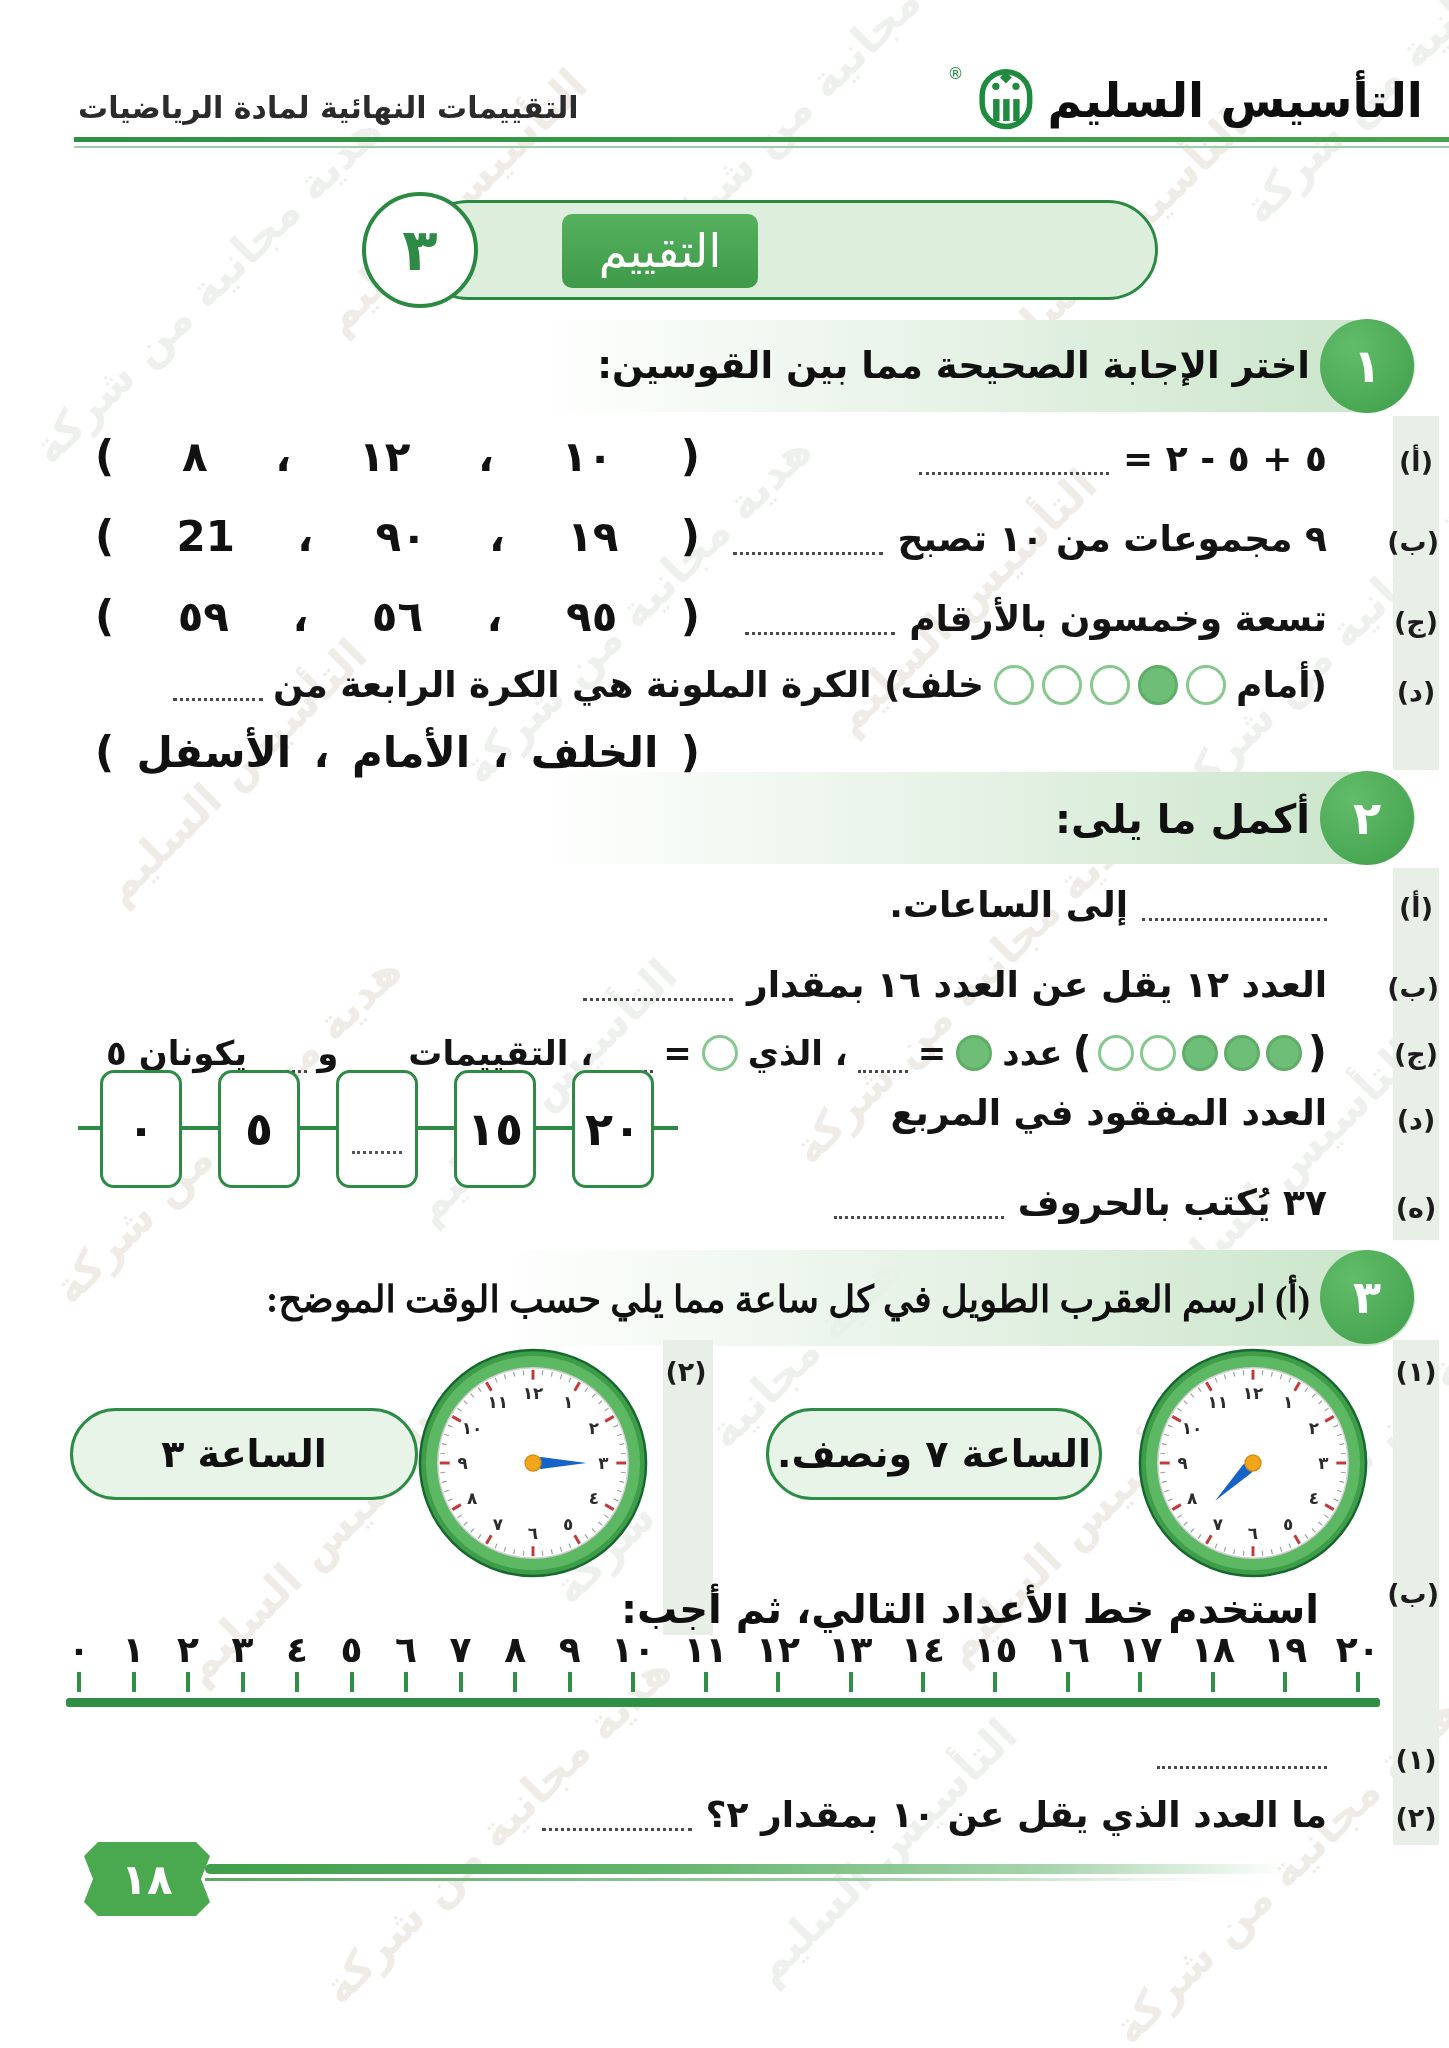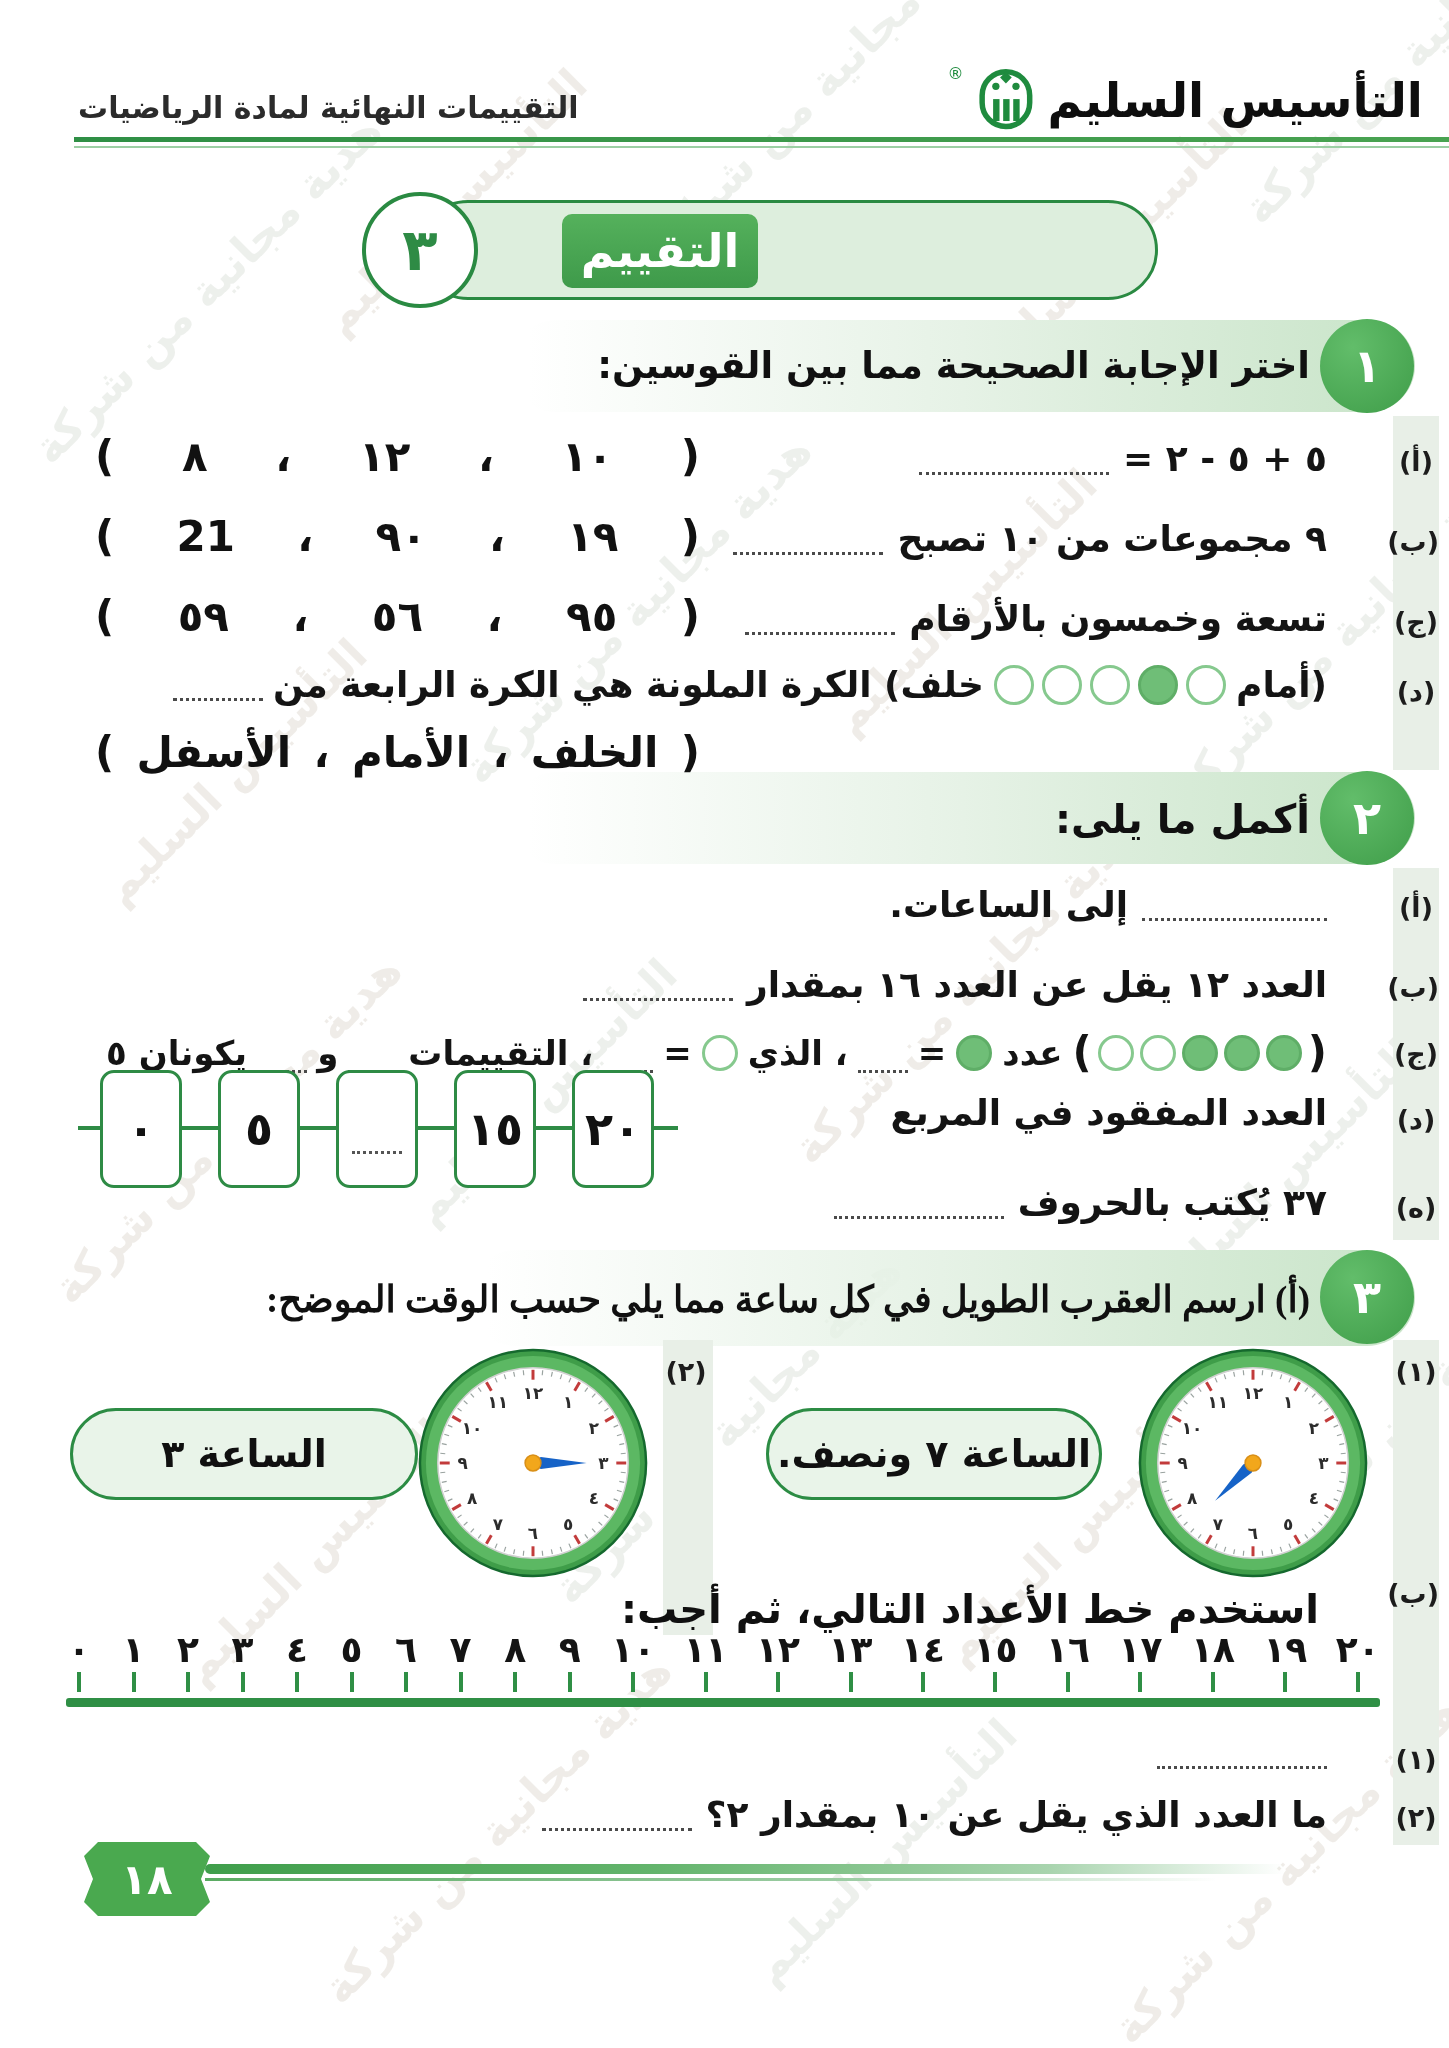--- a/index.html
+++ b/index.html
@@ -16,21 +16,21 @@
   .reg{font-size:16px;color:#1f8b3e;align-self:flex-start;margin-top:2px;}
   .doc-title{position:absolute;top:90px;left:78px;font-size:30px;font-weight:bold;color:#2b2b2b;direction:rtl;}
   .div1{position:absolute;top:137px;left:74px;width:1375px;height:5px;background:linear-gradient(to right,#2f8f45,#49a351);}
   .div2{position:absolute;top:146px;left:74px;width:1375px;height:2px;background:#9ccfa4;}
   
   .banner-pill{position:absolute;top:200px;left:418px;width:740px;height:100px;border-radius:54px;
       background:#ddeedd;border:3px solid #2a8a42;box-sizing:border-box;}
   .banner-subject{position:absolute;top:212px;left:770px;width:380px;height:76px;display:flex;align-items:center;justify-content:center;
       font-size:56px;font-weight:bold;color:#0f0f0f;}
   .assess-box{position:absolute;top:214px;left:562px;width:196px;height:74px;border-radius:10px;
-      background:linear-gradient(180deg,#55b15c,#3e9a4a);color:#fff;font-size:46px;font-weight:bold;
+      background:linear-gradient(180deg,#55b15c,#3e9a4a);color:#fff;font-size:46px;font-weight:normal;
       display:flex;align-items:center;justify-content:center;}
   .banner-circle{position:absolute;top:192px;left:362px;width:116px;height:116px;border-radius:50%;
       background:#ffffff;border:4px solid #2a8a42;box-sizing:border-box;color:#2e8b45;
       font-size:58px;font-weight:bold;display:flex;align-items:center;justify-content:center;z-index:3;}
   
   .band{position:absolute;height:92px;border-radius:48px;
       background:linear-gradient(to left,#c8e4c8 0%,#e6f2e6 50%,rgba(246,250,246,0) 98%);}
   .qcircle{position:absolute;width:94px;height:94px;border-radius:50%;z-index:2;
       background:radial-gradient(circle at 35% 30%,#62bd6a,#3f9d49);color:#fff;
       font-size:46px;font-weight:bold;display:flex;align-items:center;justify-content:center;}

